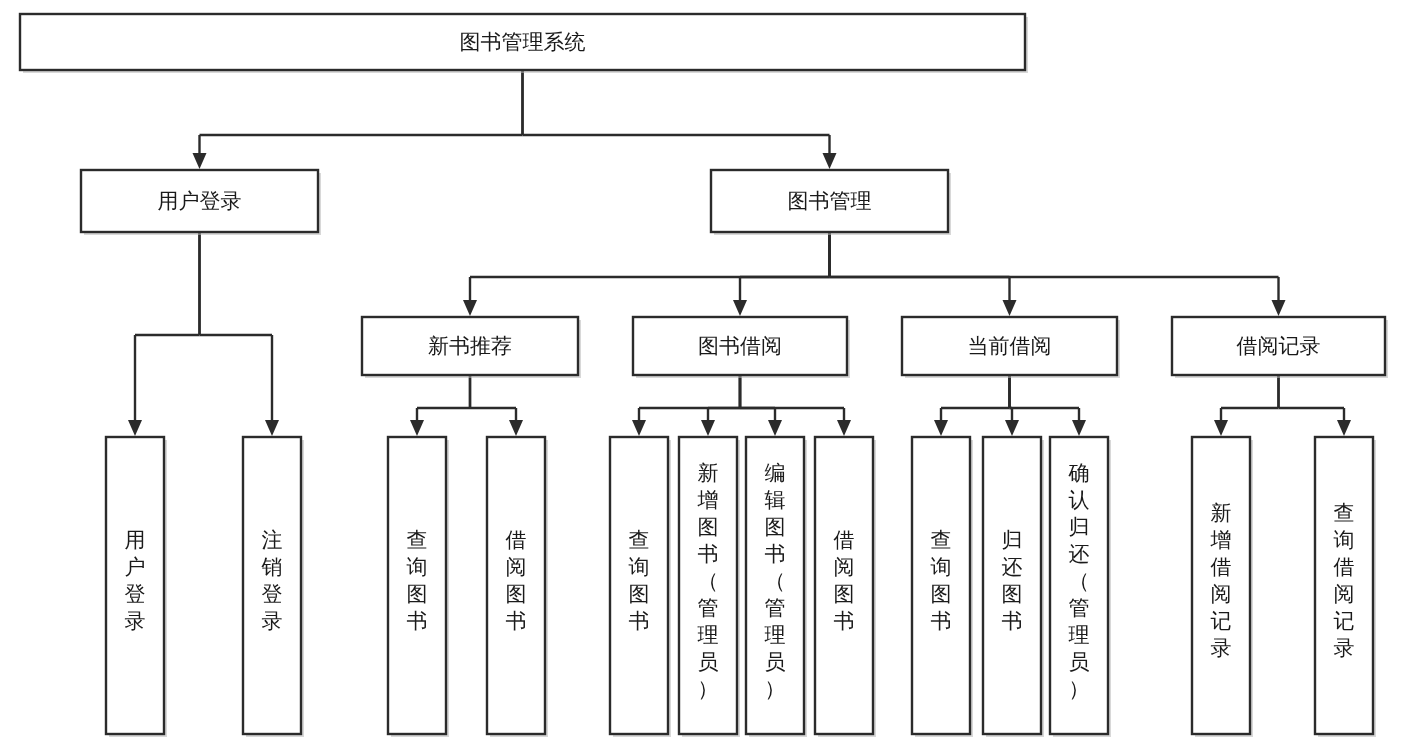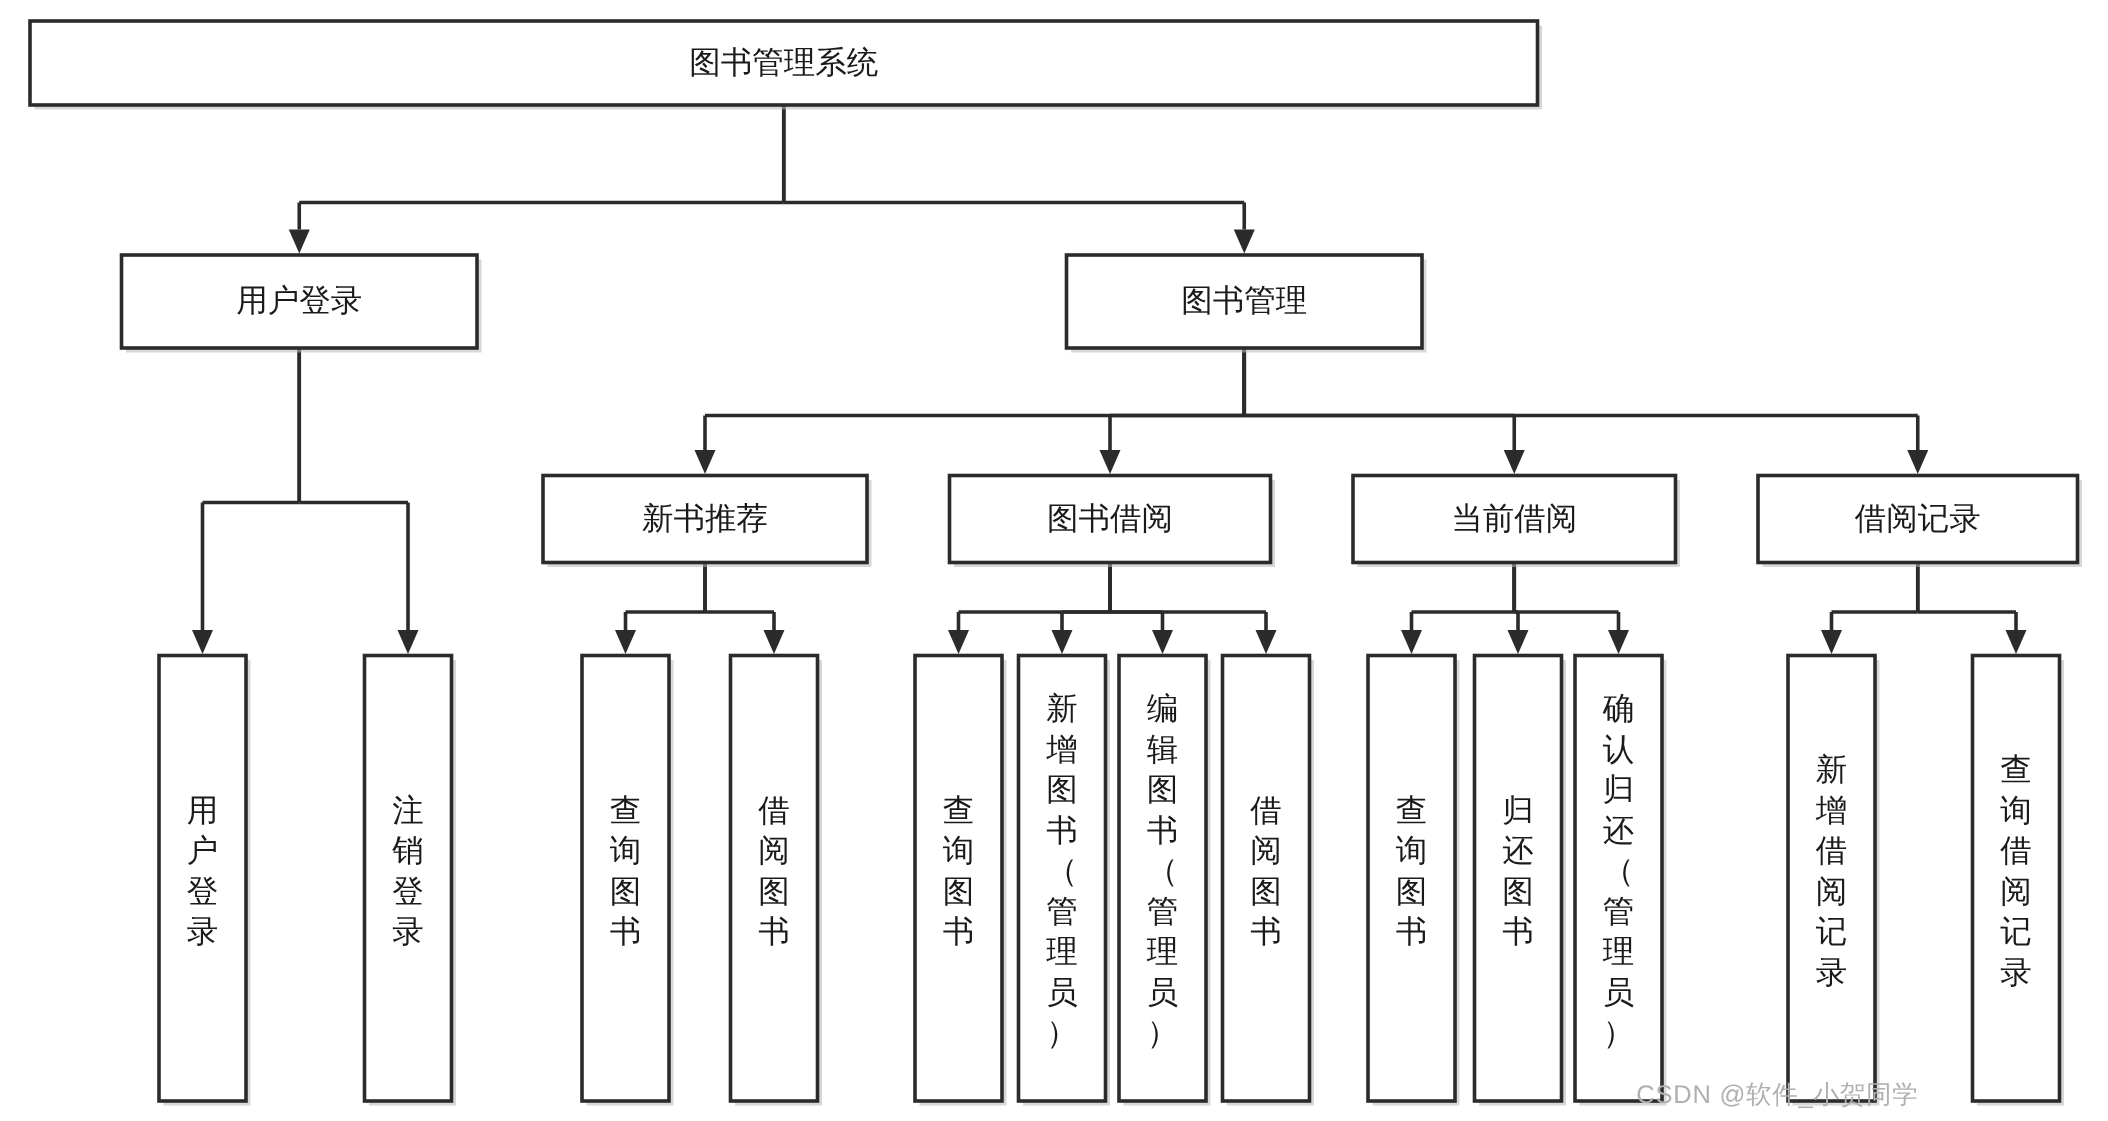--- a/index.html
+++ b/index.html
@@ -288,14 +288,13 @@
           <rect x="1192" y="437" width="58" height="297" class="node-box"></rect>
           <text x="1221" class="node-label-vertical"><tspan x="1221" y="520">新</tspan><tspan x="1221" y="547">增</tspan><tspan x="1221" y="574">借</tspan><tspan x="1221" y="601">阅</tspan><tspan x="1221" y="628">记</tspan><tspan x="1221" y="655">录</tspan></text>
         </g>
         <g>
           <rect x="1318" y="440" width="58" height="297" class="node-shadow"></rect>
           <rect x="1315" y="437" width="58" height="297" class="node-box"></rect>
           <text x="1344" class="node-label-vertical"><tspan x="1344" y="520">查</tspan><tspan x="1344" y="547">询</tspan><tspan x="1344" y="574">借</tspan><tspan x="1344" y="601">阅</tspan><tspan x="1344" y="628">记</tspan><tspan x="1344" y="655">录</tspan></text>
         </g>
       </g>
   </svg>
-  <div class="watermark">CSDN @软件_小贺同学</div>
 </div>
 
 </body></html>

